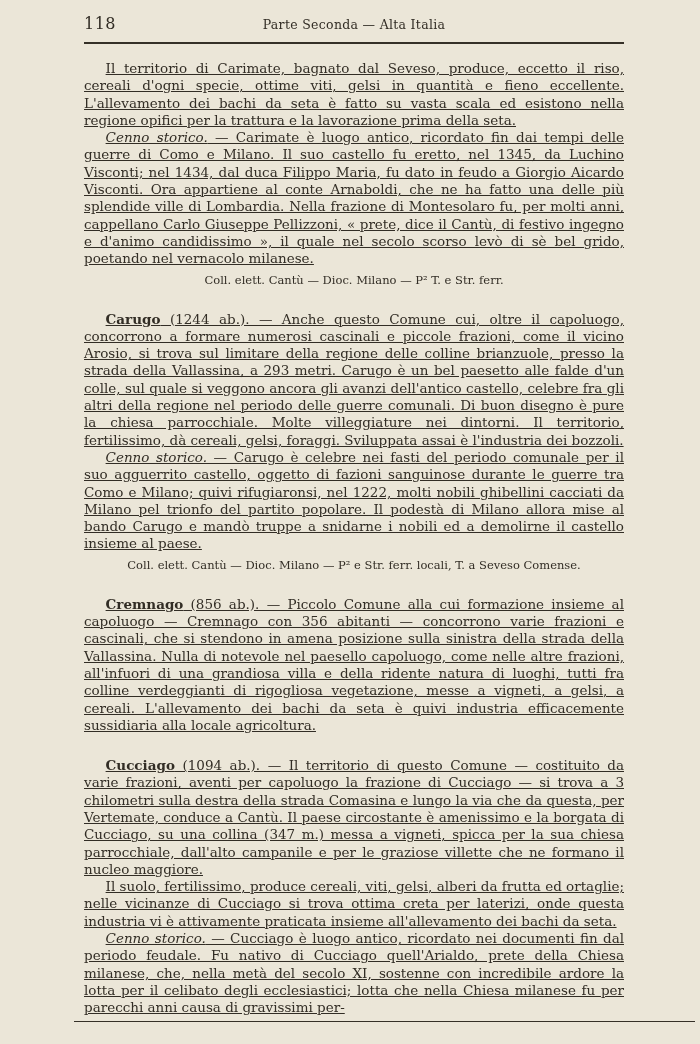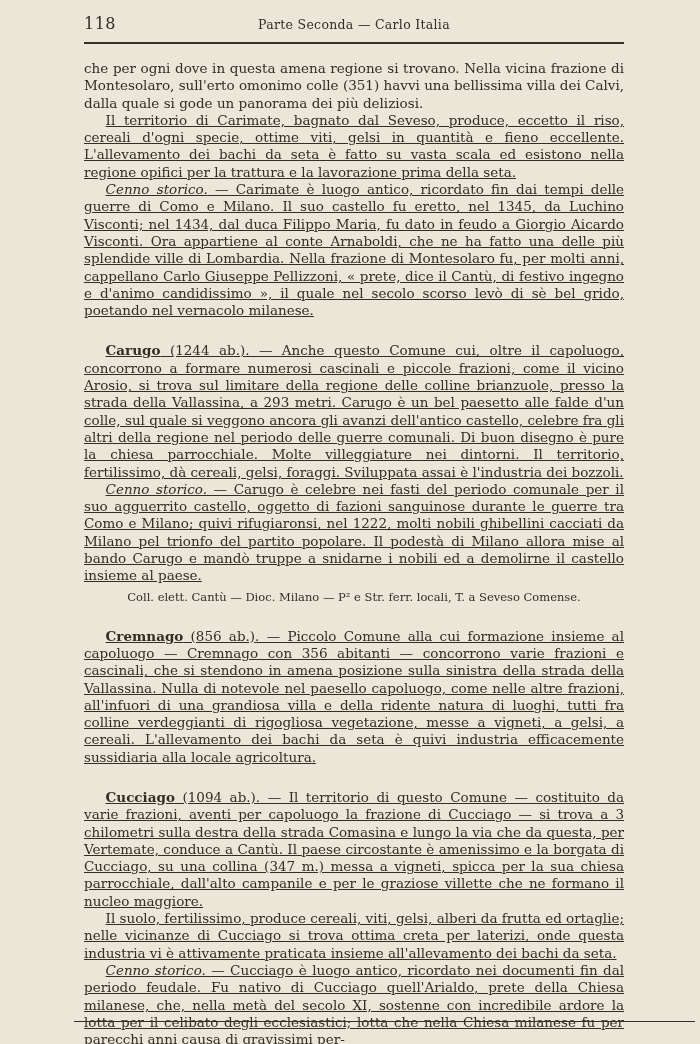--- a/index.html
+++ b/index.html
@@ -71,31 +71,31 @@
     border-top: 1.5px solid #353027;
   }
 </style>
 </head>
 <body>
 
 <div class="page">
 
   <div class="header">
     <span class="page-number">118</span>
-    <span class="running-title">Parte Seconda — Carlo Italia</span>
+    <span class="running-title">Parte Seconda — Alta Italia</span>
   </div>
 
   <div class="rule-top"></div>
 
-  <p>che per ogni dove in questa amena regione si trovano. Nella vicina frazione di Montesolaro, sull'erto omonimo colle (351) havvi una bellissima villa dei Calvi, dalla quale si gode un panorama dei più deliziosi.</p>
 
   <p class="indent">Il territorio di Carimate, bagnato dal Seveso, produce, eccetto il riso, cereali d'ogni specie, ottime viti, gelsi in quantità e fieno eccellente. L'allevamento dei bachi da seta è fatto su vasta scala ed esistono nella regione opifici per la trattura e la lavorazione prima della seta.</p>
 
   <p class="indent"><span class="cenno-lead">Cenno storico.</span><span> — Carimate è luogo antico, ricordato fin dai tempi delle guerre di Como e Milano. Il suo castello fu eretto, nel 1345, da Luchino Visconti; nel 1434, dal duca Filippo Maria, fu dato in feudo a Giorgio Aicardo Visconti. Ora appartiene al conte Arnaboldi, che ne ha fatto una delle più splendide ville di Lombardia. Nella frazione di Montesolaro fu, per molti anni, cappellano Carlo Giuseppe Pellizzoni, « prete, dice il Cantù, di festivo ingegno e d'animo candidissimo », il quale nel secolo scorso levò di sè bel grido, poetando nel vernacolo milanese.</span></p>
 
+  <p class="admin">Coll. elett. Cantù — Dioc. Milano — P² T. e Str. ferr.</p>
 
   <p class="indent entry"><span class="entry-lead">Carugo</span><span> (1244 ab.). — Anche questo Comune cui, oltre il capoluogo, concorrono a formare numerosi cascinali e piccole frazioni, come il vicino Arosio, si trova sul limitare della regione delle colline brianzuole, presso la strada della Vallassina, a 293 metri. Carugo è un bel paesetto alle falde d'un colle, sul quale si veggono ancora gli avanzi dell'antico castello, celebre fra gli altri della regione nel periodo delle guerre comunali. Di buon disegno è pure la chiesa parrocchiale. Molte villeggiature nei dintorni. Il territorio, fertilissimo, dà cereali, gelsi, foraggi. Sviluppata assai è l'industria dei bozzoli.</span></p>
 
   <p class="indent"><span class="cenno-lead">Cenno storico.</span><span> — Carugo è celebre nei fasti del periodo comunale per il suo agguerrito castello, oggetto di fazioni sanguinose durante le guerre tra Como e Milano; quivi rifugiaronsi, nel 1222, molti nobili ghibellini cacciati da Milano pel trionfo del partito popolare. Il podestà di Milano allora mise al bando Carugo e mandò truppe a snidarne i nobili ed a demolirne il castello insieme al paese.</span></p>
 
   <p class="admin">Coll. elett. Cantù — Dioc. Milano — P² e Str. ferr. locali, T. a Seveso Comense.</p>
 
   <p class="indent entry"><span class="entry-lead">Cremnago</span><span> (856 ab.). — Piccolo Comune alla cui formazione insieme al capoluogo — Cremnago con 356 abitanti — concorrono varie frazioni e cascinali, che si stendono in amena posizione sulla sinistra della strada della Vallassina. Nulla di notevole nel paesello capoluogo, come nelle altre frazioni, all'infuori di una grandiosa villa e della ridente natura di luoghi, tutti fra colline verdeggianti di rigogliosa vegetazione, messe a vigneti, a gelsi, a cereali. L'allevamento dei bachi da seta è quivi industria efficacemente sussidiaria alla locale agricoltura.</span></p>
 
 

